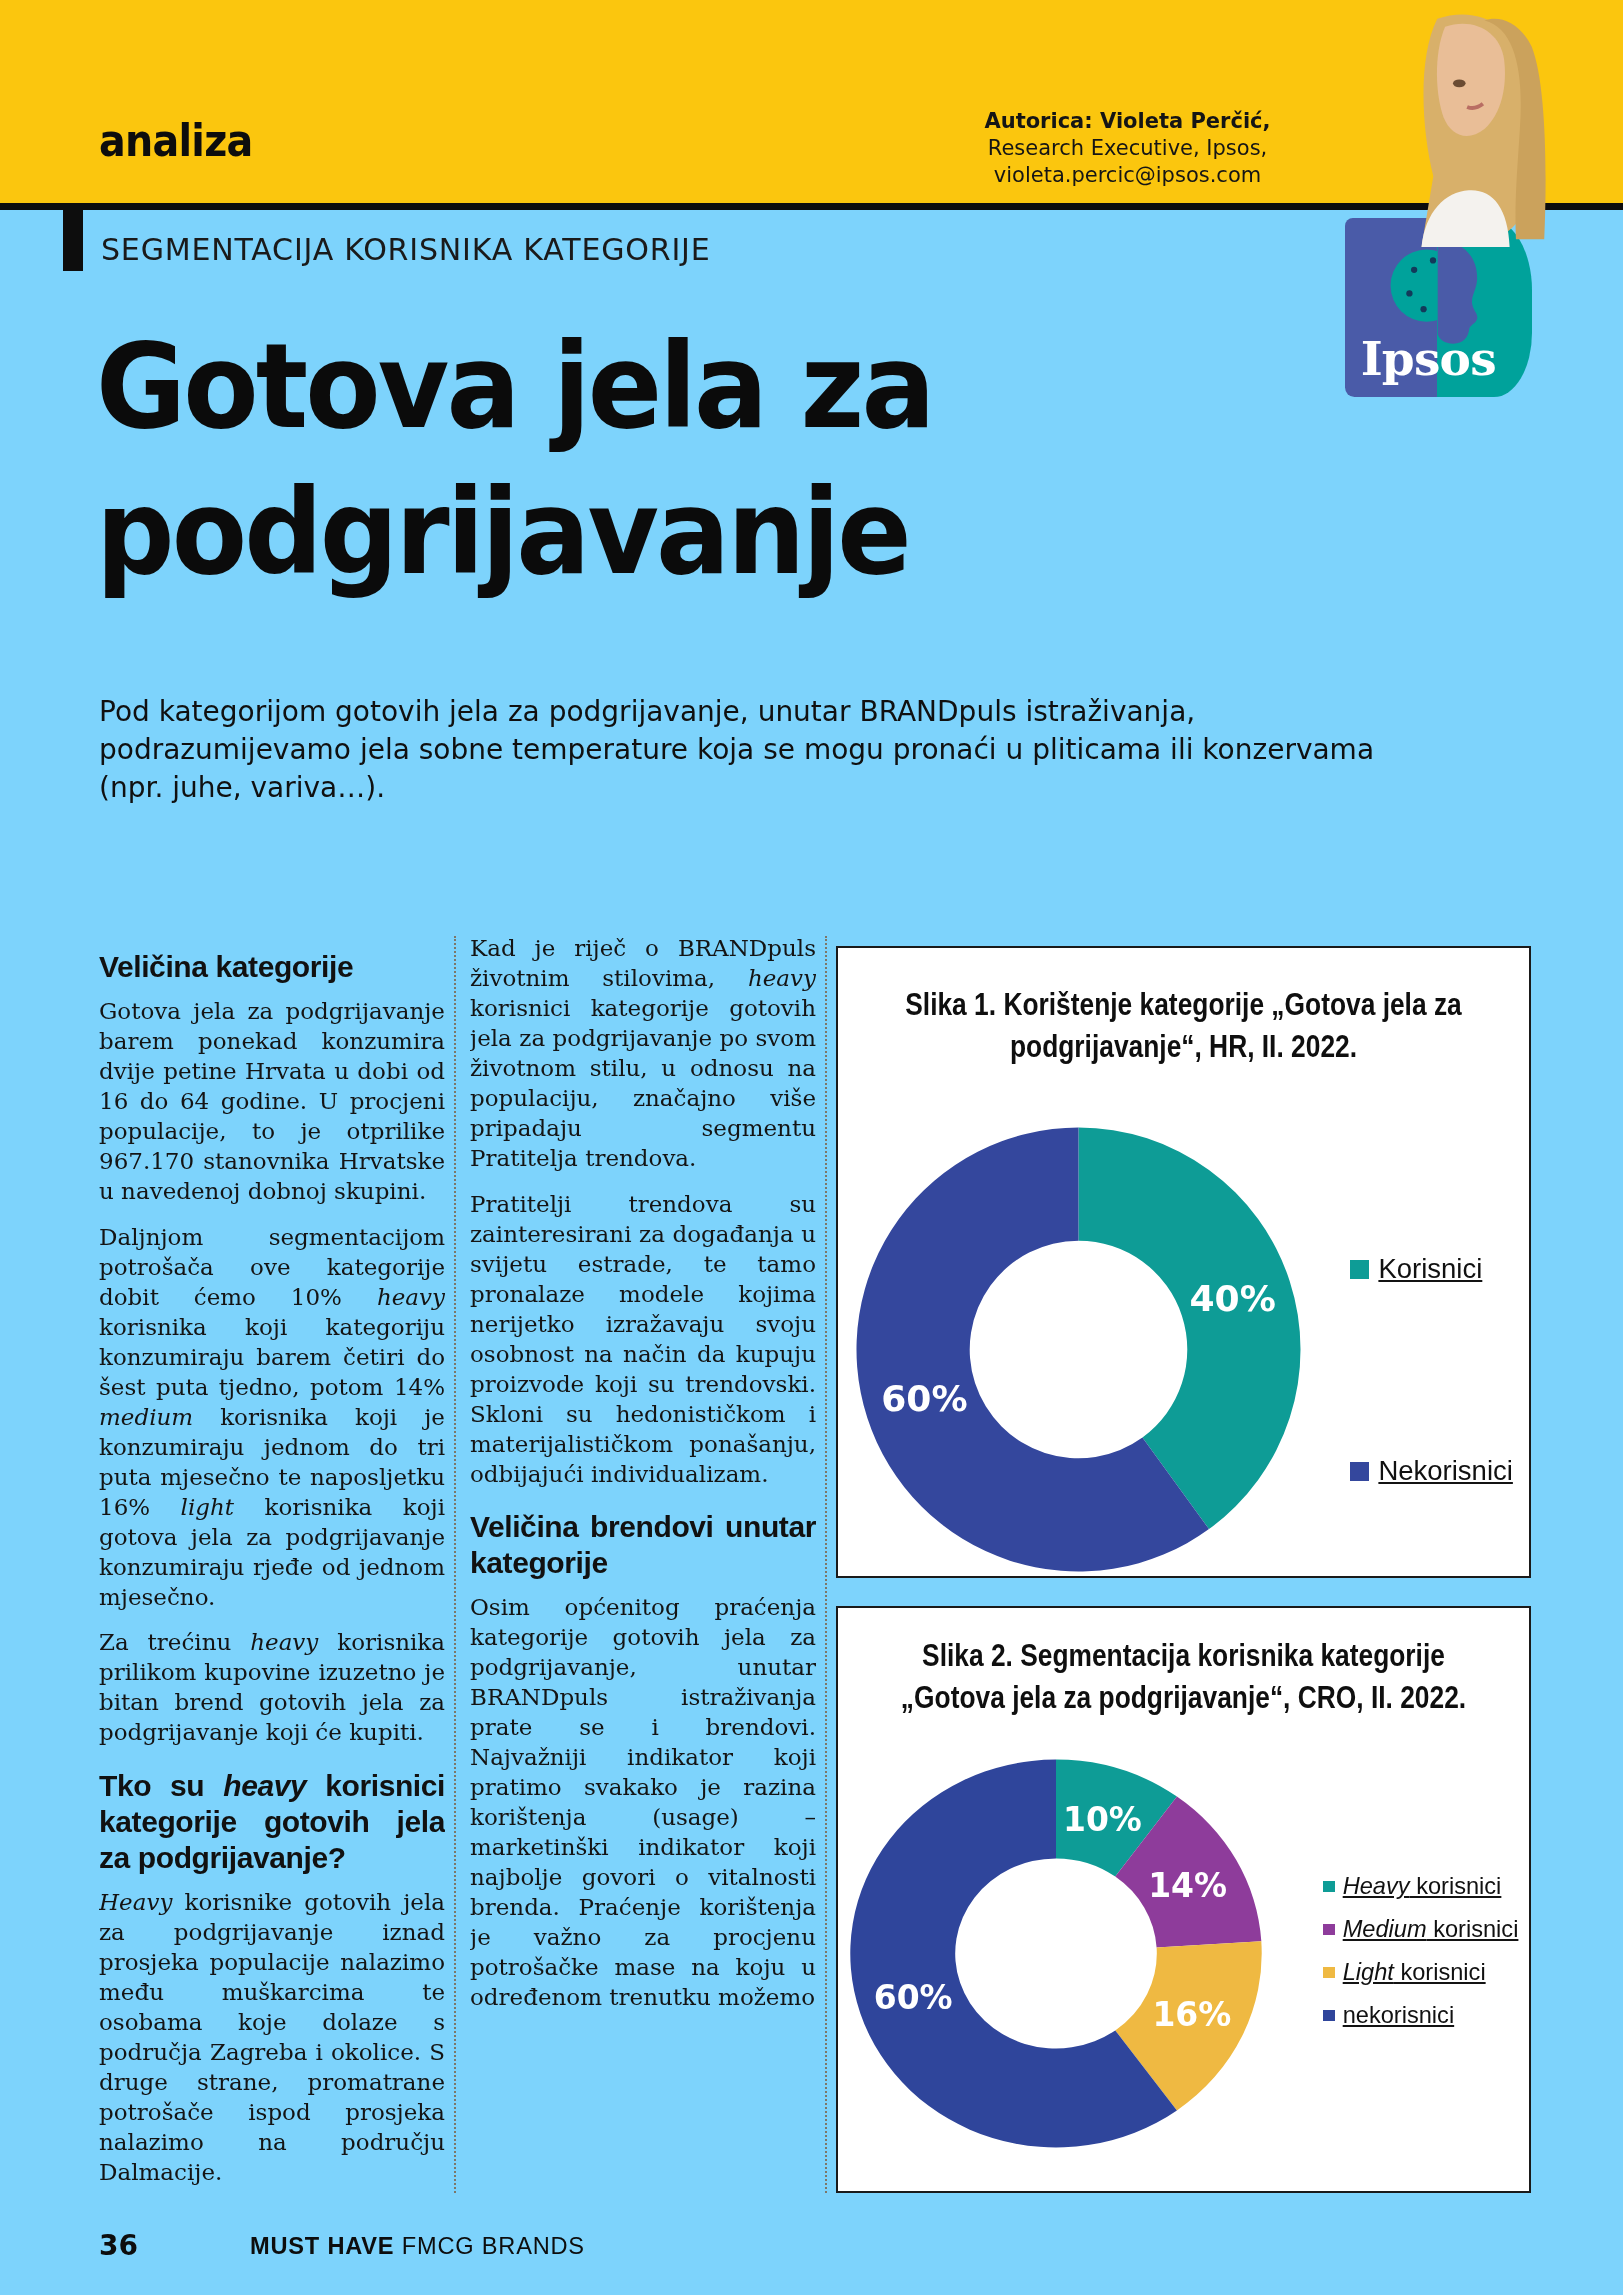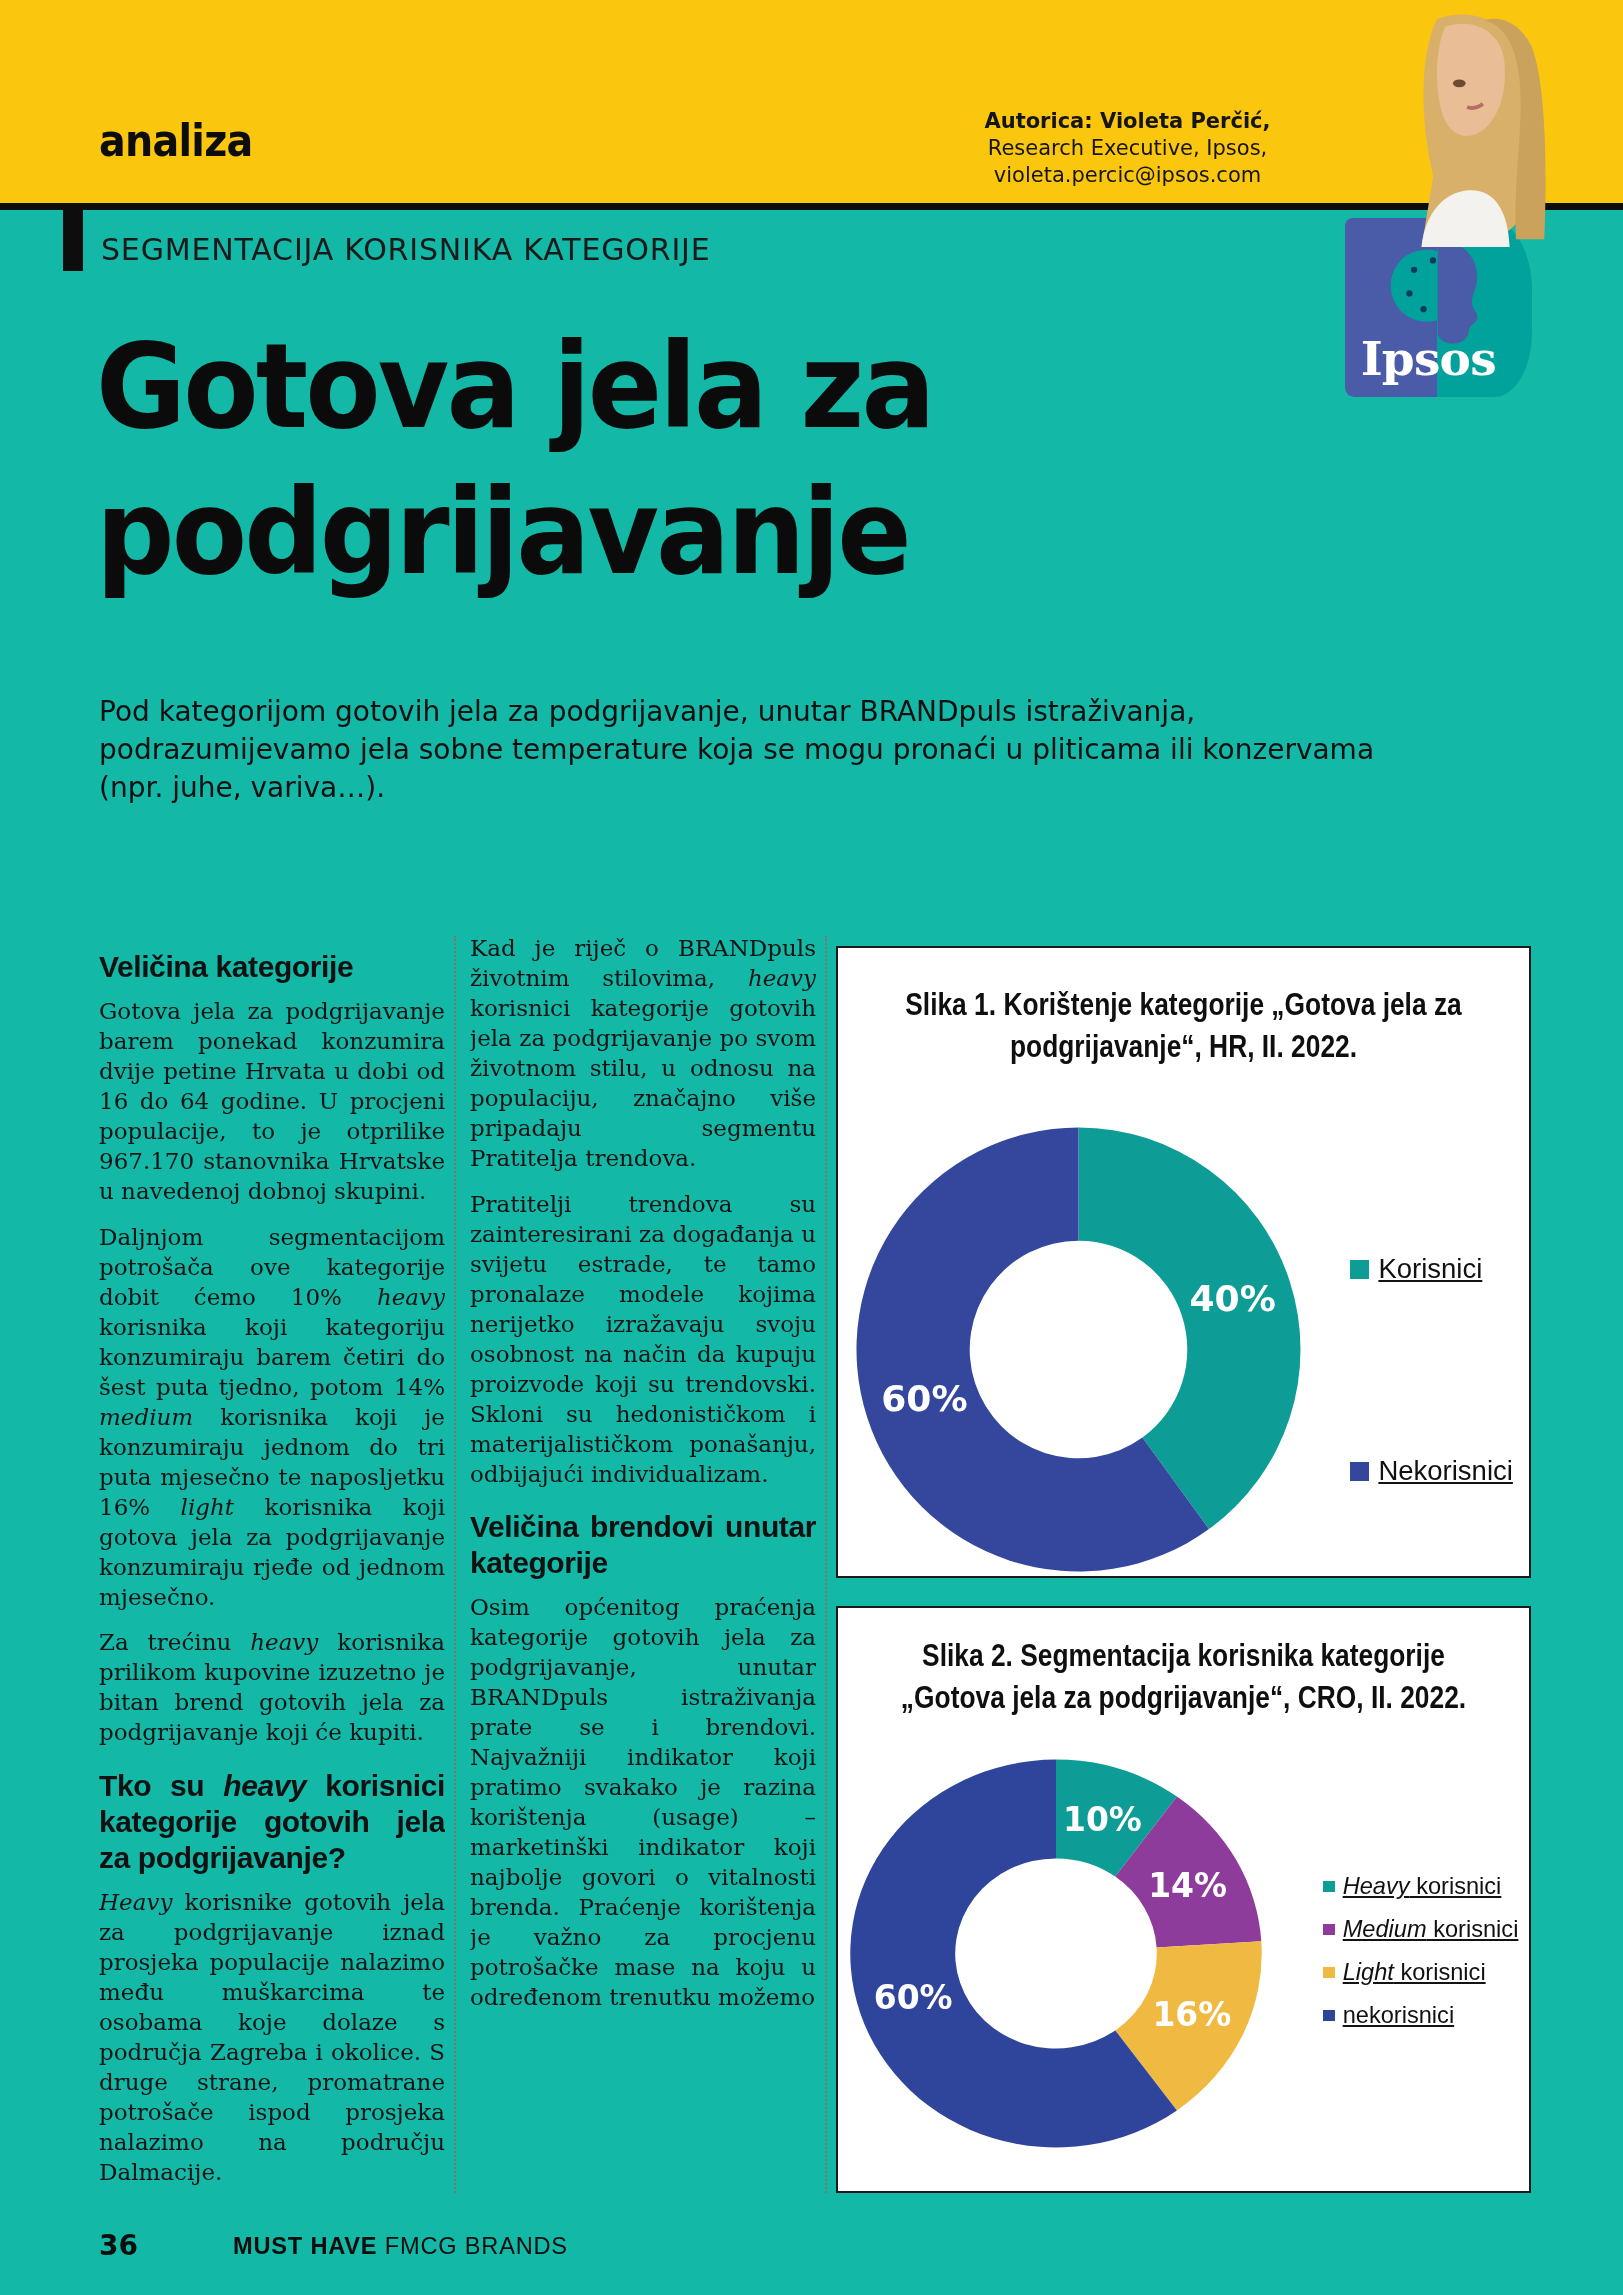--- a/index.html
+++ b/index.html
@@ -1,16 +1,16 @@
 <!DOCTYPE html>
 <html lang="hr" style="font-size:12.6px"><head>
 <meta charset="utf-8">
 <style>
   html,body{margin:0;padding:0;}
-  .page{position:relative;width:1623px;height:2295px;background:#14b8a6;font-family:"DejaVu Sans",sans-serif;color:#131313;overflow:hidden;}
+  .page{position:relative;width:1623px;height:2295px;background:#7dd3fc;font-family:"DejaVu Sans",sans-serif;color:#131313;overflow:hidden;}
 
   
   .yellow-band{position:absolute;left:0;top:0;width:1623px;height:203px;background:#FBC60E;}
   .top-rule{position:absolute;left:0;top:203px;width:1623px;height:7px;background:#0d0d0d;z-index:2;}
   .analiza{position:absolute;left:99px;top:115px;font-size:44px;font-weight:bold;letter-spacing:-0.8px;transform:scaleX(.9);transform-origin:left;color:#0d0d0d;}
   .author{position:absolute;top:108px;left:887px;width:481px;text-align:center;font-size:21px;line-height:27px;color:#151515;}
   .author .name{font-weight:bold;}
   .photo{position:absolute;left:1390px;top:11px;width:159px;height:236px;z-index:5;}
   .kicker-bar{position:absolute;left:63px;top:210px;width:20.4px;height:61px;background:#0d0d0d;}
   .kicker{position:absolute;left:101px;top:231px;font-size:31px;letter-spacing:0.8px;color:#1a1a1a;transform:scaleX(.97);transform-origin:left;white-space:nowrap;}
@@ -53,21 +53,21 @@
   .c2 .legend-row{gap:7.9px;font-size:23.6px;}
   .swatch{flex:0 0 auto;display:inline-block;}
   .c1 .swatch{width:19px;height:19px;}
   .c2 .swatch{width:11.8px;height:11.8px;}
   .slice-label{fill:#ffffff;font-weight:bold;text-anchor:middle;font-family:"DejaVu Sans",sans-serif;}
   .c1 .slice-label{font-size:46px;}
   .c2 .slice-label{font-size:42px;}
 
   
   .footer-num{position:absolute;left:99px;top:2229px;font-size:28px;font-weight:bold;color:#0d0d0d;}
-  .footer-brand{position:absolute;left:233px;top:2233px;font-size:23.6px;letter-spacing:0.8px;font-family:"Liberation Sans",sans-serif;color:#0d0d0d;}
+  .footer-brand{position:absolute;left:250px;top:2233px;font-size:23.6px;letter-spacing:0.8px;font-family:"Liberation Sans",sans-serif;color:#0d0d0d;}
   .footer-brand .b{font-weight:bold;}
 </style>
 </head>
 <body>
 
 <div class="page">
 
   <div class="yellow-band"></div>
   <div class="analiza">analiza</div>
 

